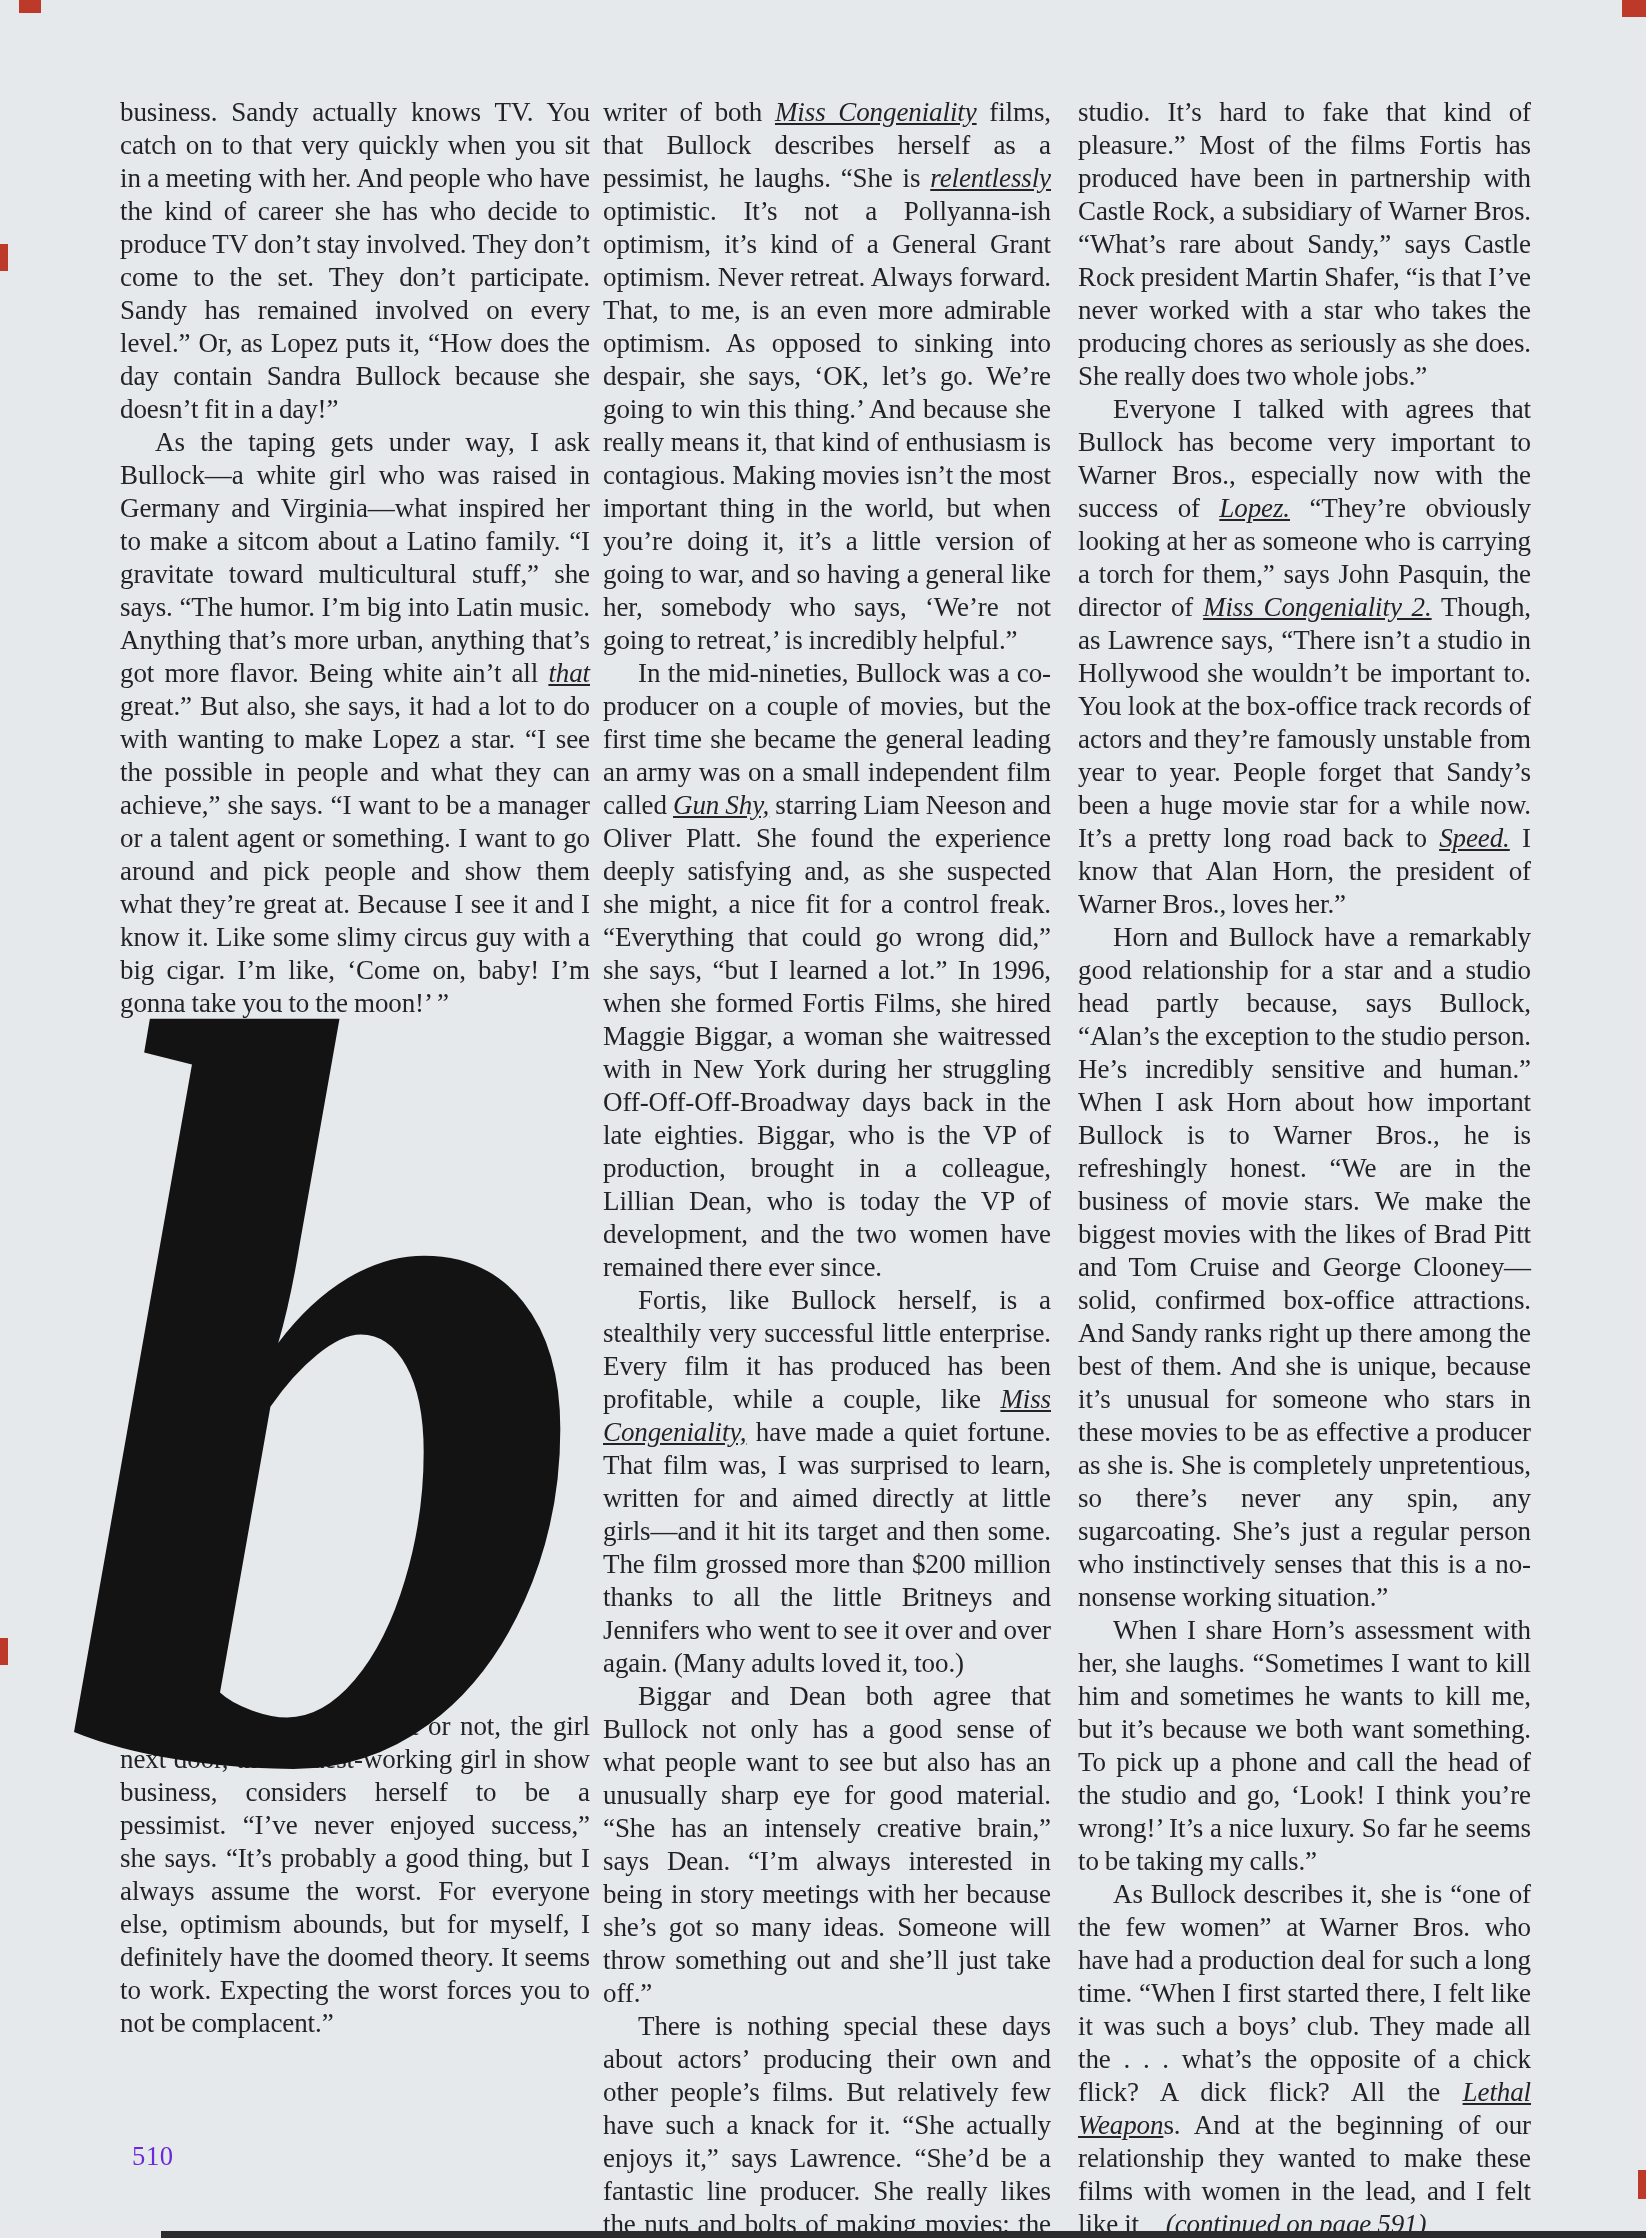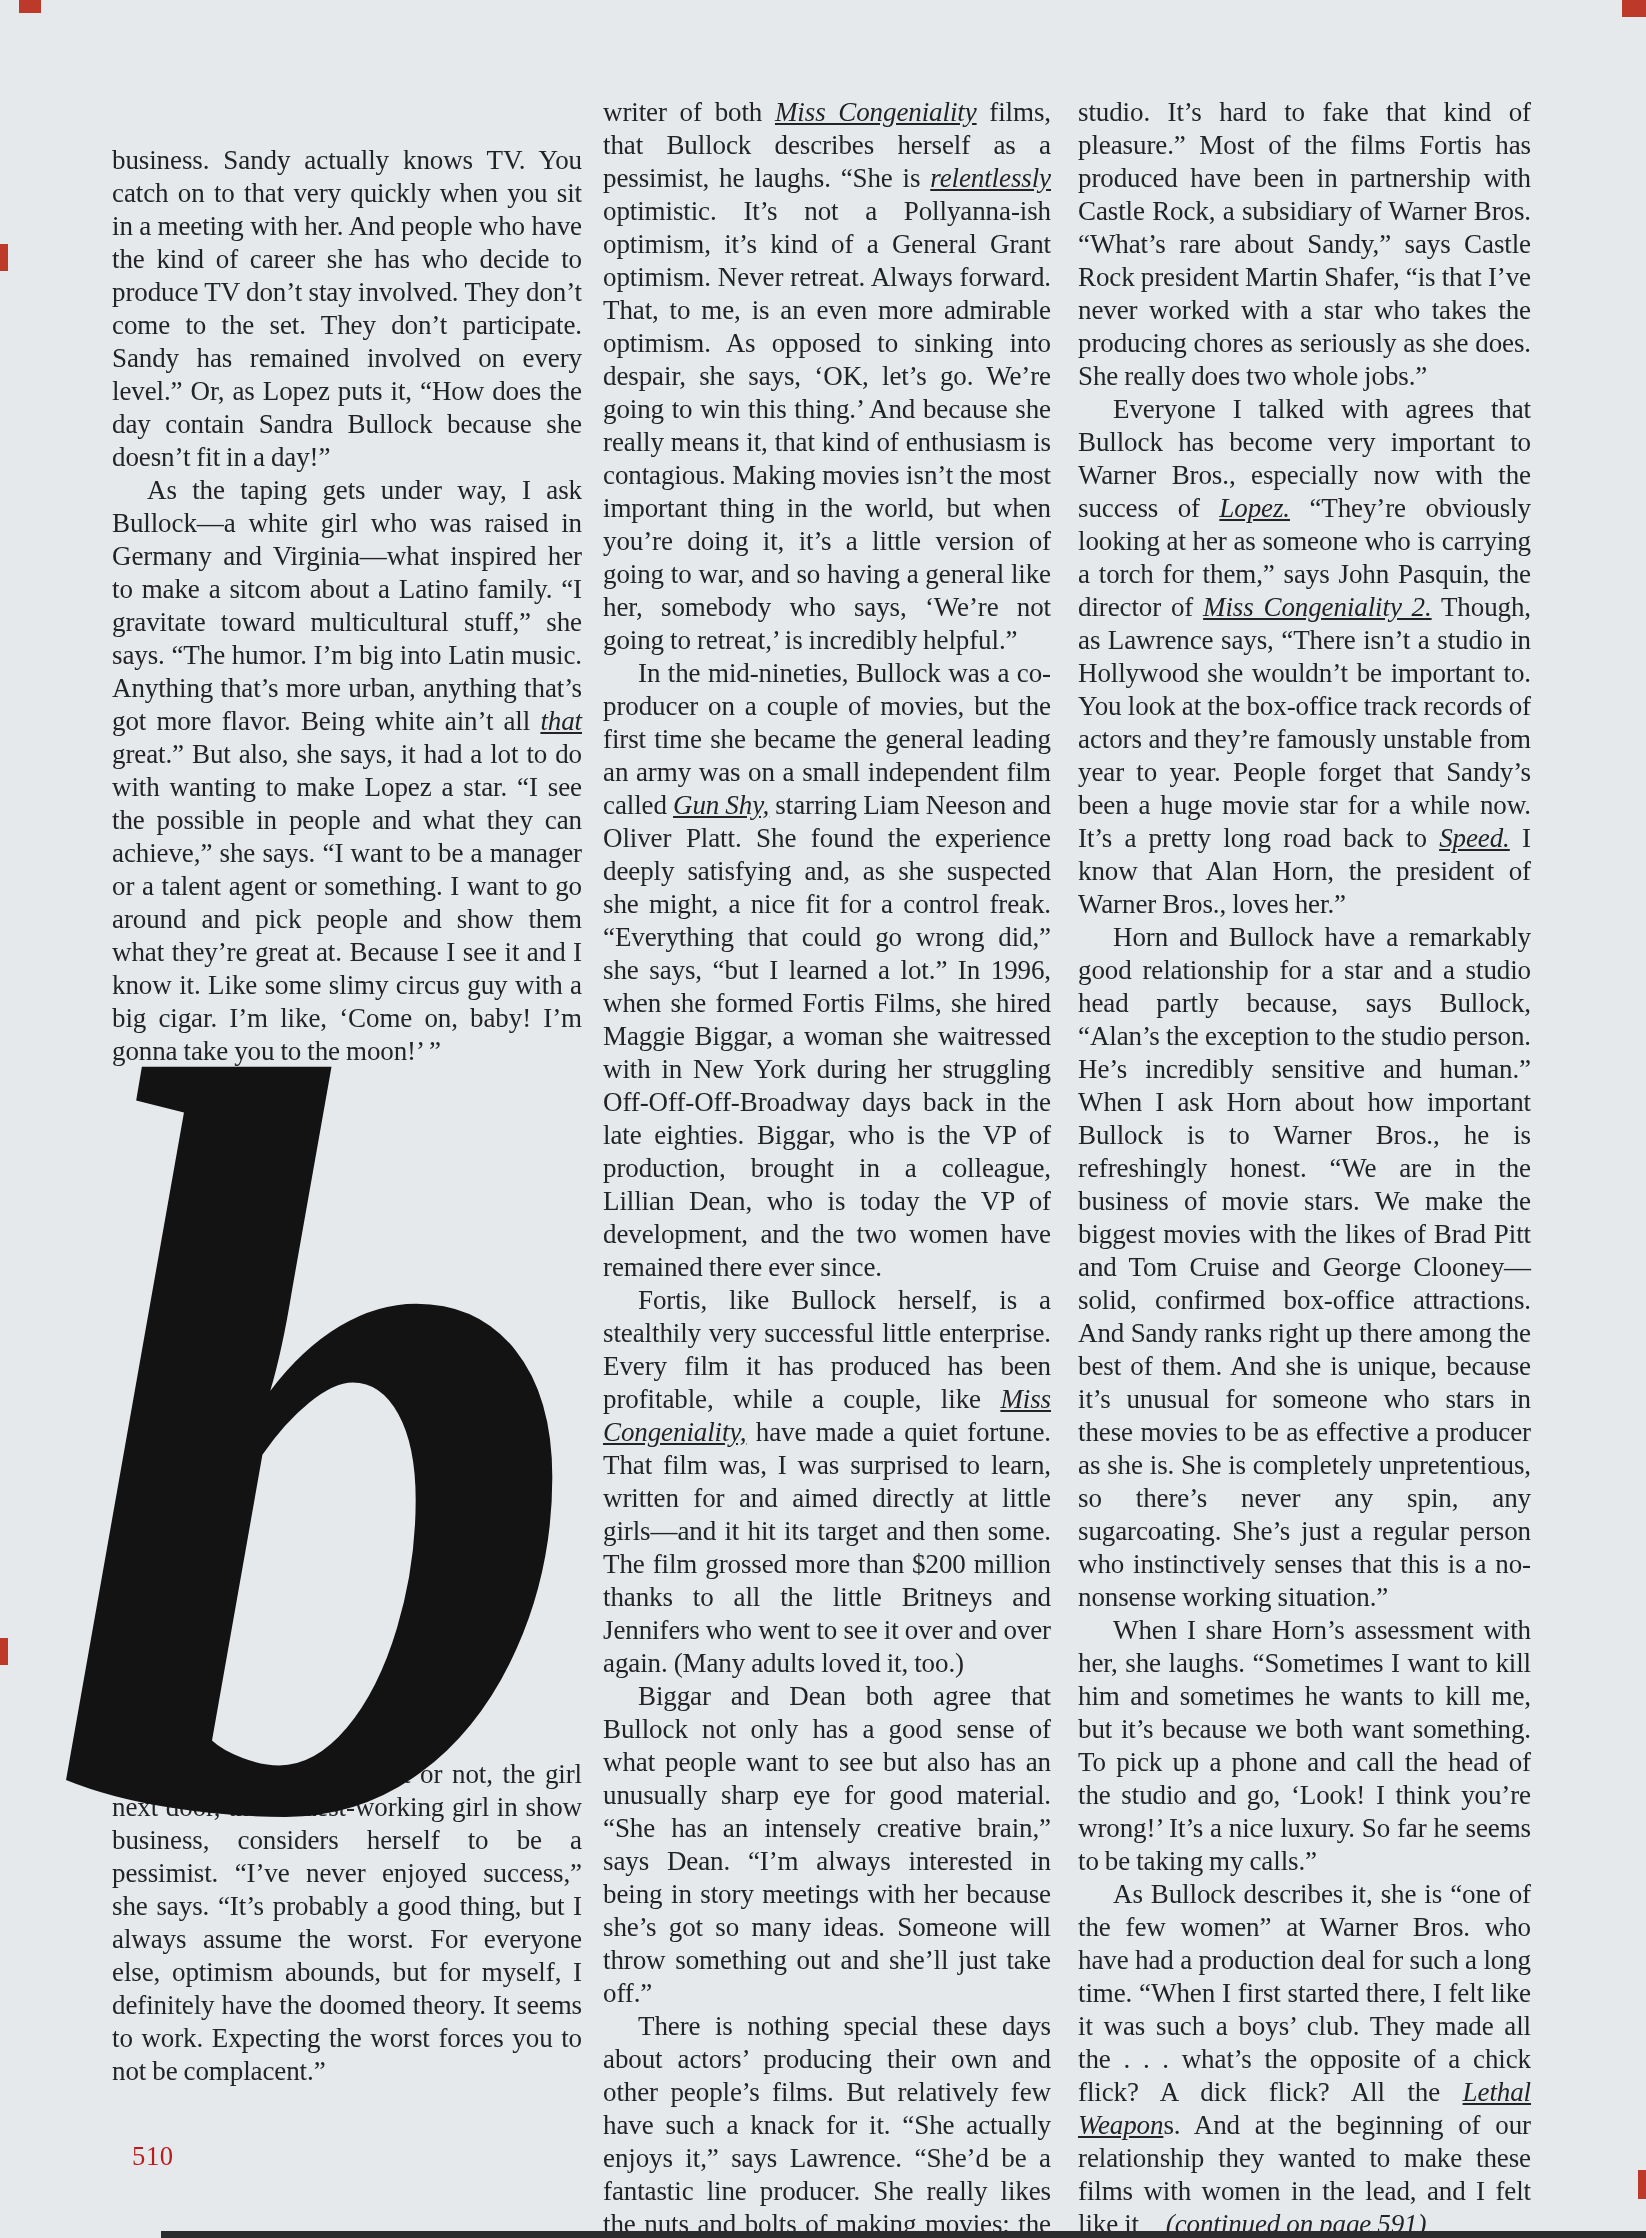--- a/index.html
+++ b/index.html
@@ -12,38 +12,38 @@
     position:relative;
   }
   .page{position:absolute;inset:0;}
   .col{
     position:absolute;top:96px;
     text-align:justify;
     font-size:27px;line-height:33px;
     letter-spacing:-0.1px;word-spacing:-0.6px;
     hyphens:auto;-webkit-hyphens:auto;
   }
-  #col1{left:112px;width:470px;margin-top:48px;}
+  #col1{left:120px;width:470px;}
   #col2{left:603px;width:448px;}
   #col3{left:1078px;width:453px;}
   .para{margin:0;}
   .para.indent{text-indent:35px;}
   #col1-after .para:first-child{text-indent:210px;}
   .dropcap-spacer{position:relative;height:690px;}
   .giant-b{
     position:absolute;left:-60px;bottom:-114px;
     font-family:"Liberation Serif",serif;
     font-style:italic;font-weight:bold;
     font-size:1064px;line-height:0.8;
     color:#131313;
     white-space:nowrap;
   }
   .page-number{
     position:absolute;left:132px;top:2141px;
-    font-size:26.6px;color:#b91c1c;letter-spacing:0.6px;
+    font-size:26.6px;color:#6d28d9;letter-spacing:0.6px;
   }
   .scan-mark{position:absolute;background:#bd3a2b;}
   .mark-tl{left:19px;top:0;width:21.5px;height:12.7px;}
   .mark-tr{left:1622px;top:0;width:24px;height:16.5px;}
   .mark-l1{left:0;top:244px;width:7.6px;height:26.6px;}
   .mark-l2{left:0;top:1638px;width:7.6px;height:26.6px;}
   .mark-r1{left:1638px;top:2170px;width:7.6px;height:29px;}
   .scan-strip{
     position:absolute;left:161px;top:2231px;width:1485px;height:7.6px;
     background:#2c2c2e;

